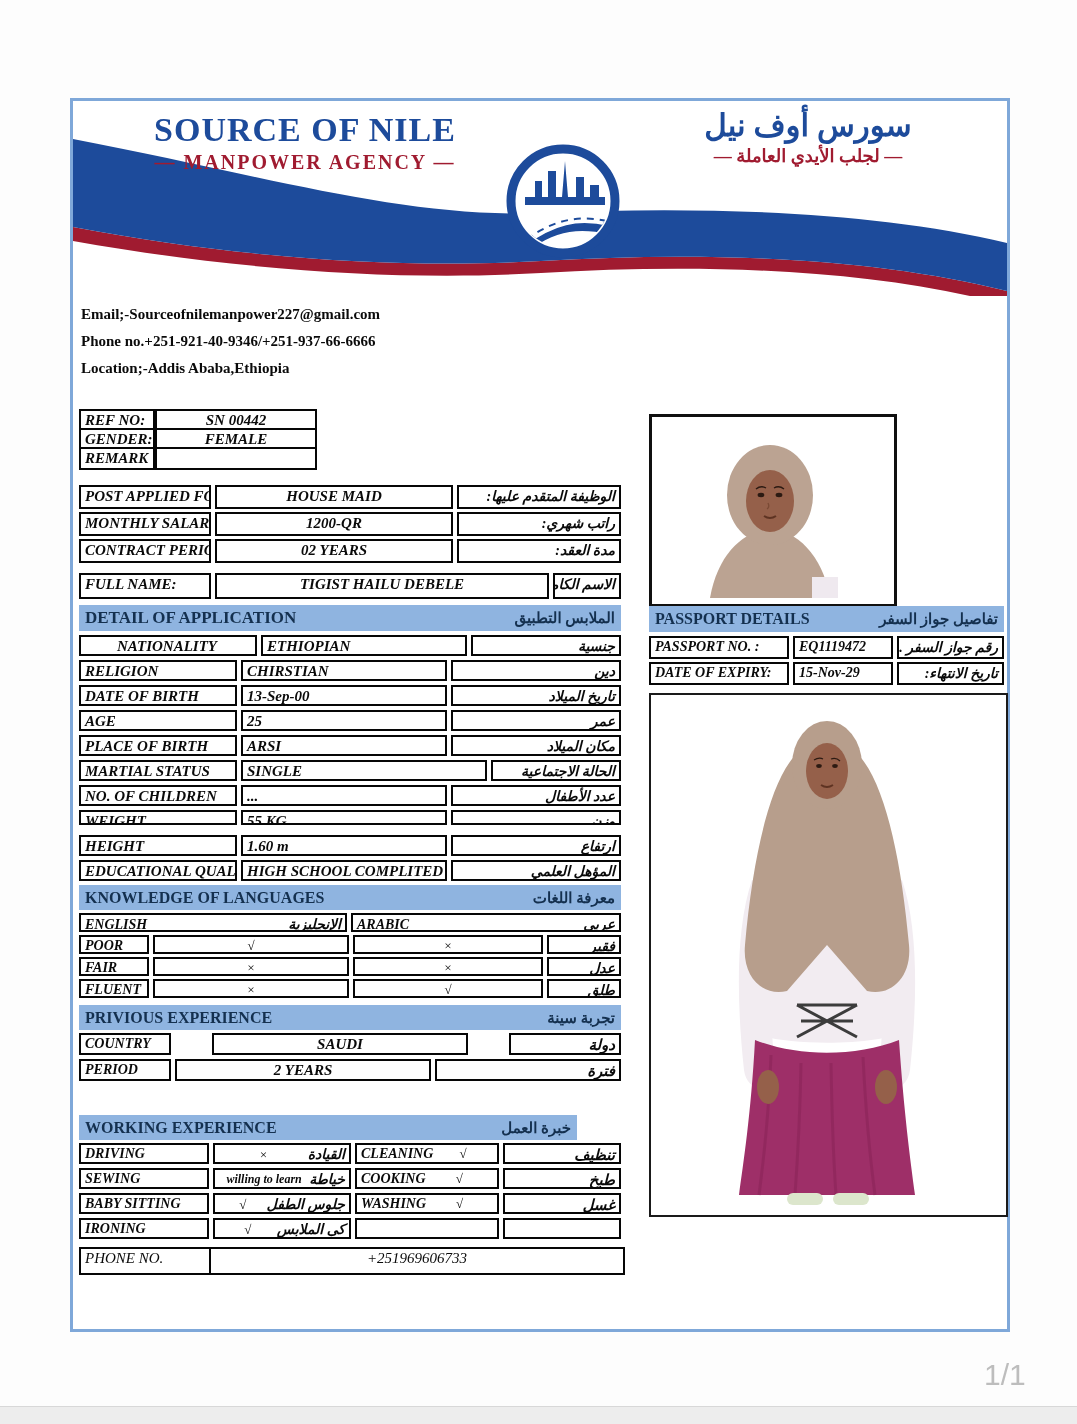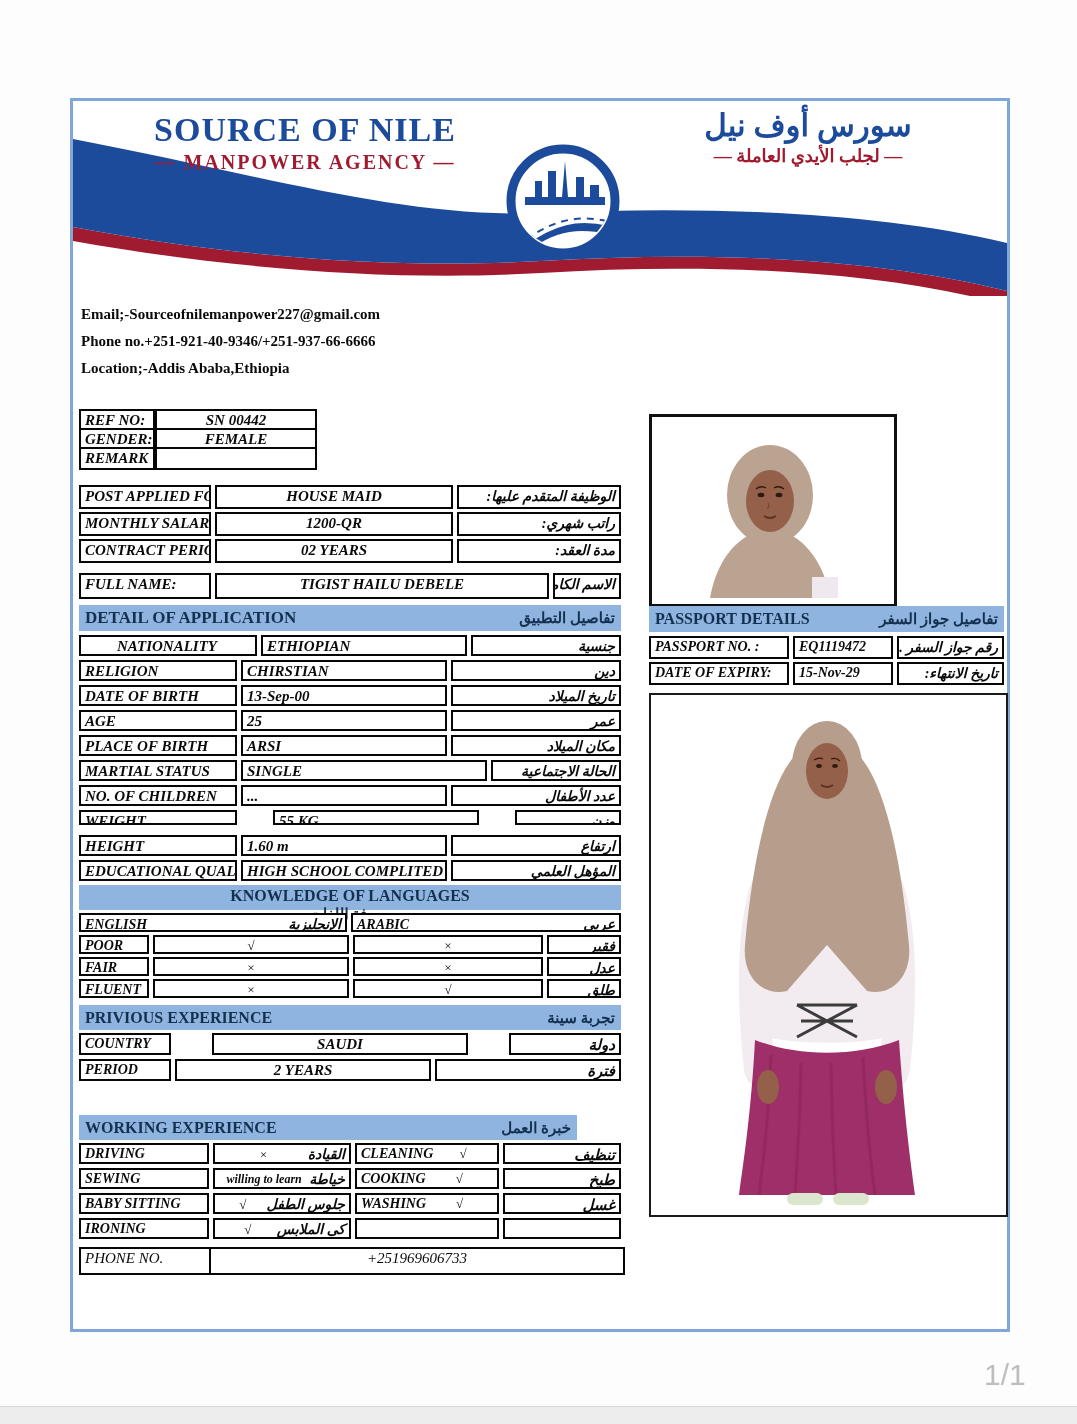--- a/index.html
+++ b/index.html
@@ -128,21 +128,21 @@
     </div>
 
     <div class="row" style="left:6px;top:472px;width:542px;height:26px;">
       <div class="c b" style="width:132px;">FULL NAME:</div>
       <div class="c b ctr gap" style="width:334px;">TIGIST HAILU DEBELE</div>
       <div class="c ar gap flex1">الاسم الكامل:</div>
     </div>
 
     <div class="banner" style="left:6px;top:504px;width:542px;height:26px;">
       <span class="en" style="font-size:17px;">DETAIL OF APPLICATION</span>
-      <span class="arx">تفاصيل التطبيق</span>
+      <span class="arx">الملابس التطبيق</span>
     </div>
     <div>
       <div class="row" style="left:6px;top:534px;width:542px;height:21px;">
         <div class="c b" style="width:178px;padding-left:36px;">NATIONALITY</div>
         <div class="c b gap" style="width:206px;">ETHIOPIAN</div>
         <div class="c ar gap flex1">جنسية</div>
       </div>
       <div class="row" style="left:6px;top:559px;width:542px;height:21px;">
         <div class="c b" style="width:158px;">RELIGION</div>
         <div class="c b gap" style="width:206px;">CHIRSTIAN</div>
@@ -166,38 +166,38 @@
       <div class="row" style="left:6px;top:659px;width:542px;height:21px;">
         <div class="c b" style="width:158px;">MARTIAL STATUS</div>
         <div class="c b gap" style="width:246px;">SINGLE</div>
         <div class="c ar gap flex1">الحالة الاجتماعية</div>
       </div>
       <div class="row" style="left:6px;top:684px;width:542px;height:21px;">
         <div class="c b" style="width:158px;">NO. OF CHILDREN</div>
         <div class="c b gap" style="width:206px;">...</div>
         <div class="c ar gap flex1">عدد الأطفال</div>
       </div>
-      <div class="row" style="left:6px;top:709px;width:542px;height:15px;gap:32px;">
+      <div class="row" style="left:6px;top:709px;width:542px;height:15px;">
         <div class="c b" style="width:158px;">WEIGHT</div>
         <div class="c b gap" style="width:206px;">55 KG</div>
         <div class="c ar gap flex1">وزن</div>
       </div>
       <div class="row" style="left:6px;top:734px;width:542px;height:21px;">
         <div class="c b" style="width:158px;">HEIGHT</div>
         <div class="c b gap" style="width:206px;">1.60  m</div>
         <div class="c ar gap flex1">ارتفاع</div>
       </div>
       <div class="row" style="left:6px;top:759px;width:542px;height:21px;">
         <div class="c b" style="width:158px;">EDUCATIONAL QUALIFICATION</div>
         <div class="c b gap" style="width:206px;">HIGH SCHOOL COMPLITED</div>
         <div class="c ar gap flex1">المؤهل العلمي</div>
       </div>
     </div>
 
-    <div class="banner" style="left:6px;top:784px;width:542px;height:25px;flex-direction:column;">
+    <div class="banner" style="left:6px;top:784px;width:542px;height:25px;">
       <span class="en">KNOWLEDGE OF LANGUAGES</span>
       <span class="arx">معرفة اللغات</span>
     </div>
     <div class="row" style="left:6px;top:812px;width:542px;height:19px;">
       <div class="c" style="width:268px;">
           <span class="wrap-row">
         <span class="b" style="font-size:14px;">ENGLISH</span>
         <span class="ar">الإنجليزية</span>
           </span>
       </div>

